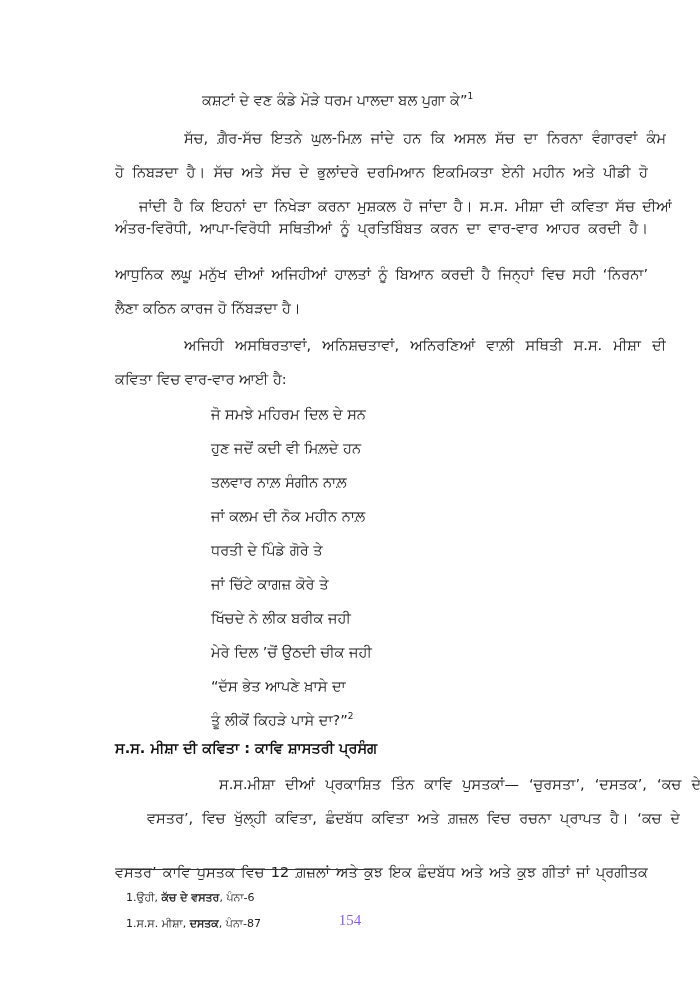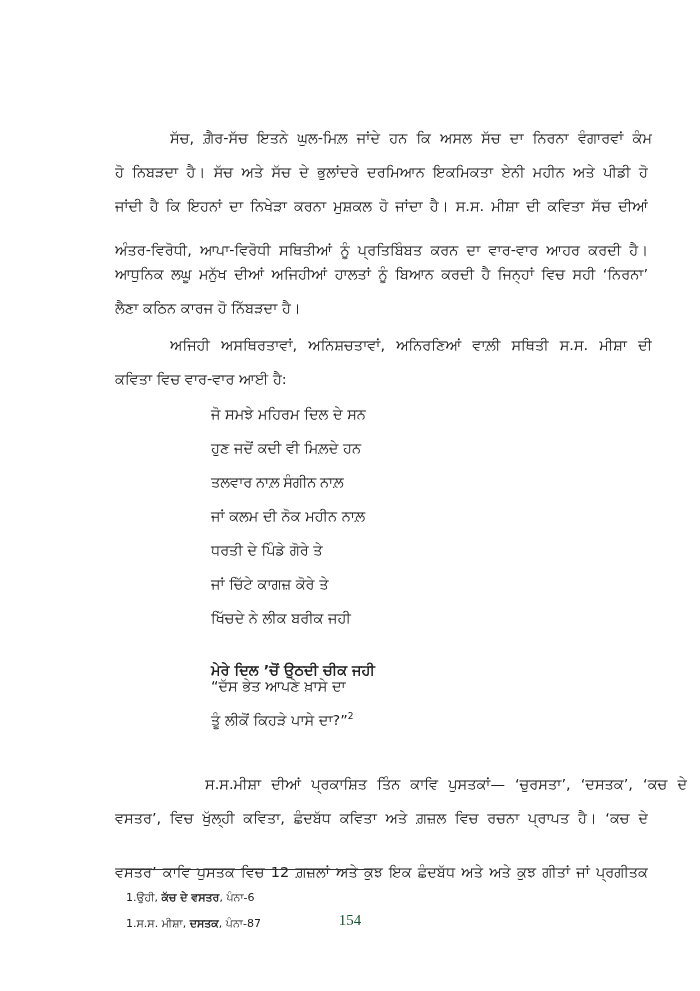--- a/index.html
+++ b/index.html
@@ -32,21 +32,21 @@
     .justify {
       left: 115px;
       width: 533px;
       text-align: justify;
       text-align-last: justify;
       white-space: normal;
       height: 20px;
       overflow: hidden;
     }
     .indent {
-      left: 170px;
+      left: 184px;
       width: 482px;
     }
     .last {
       text-align-last: left;
     }
     .poem {
       left: 211px;
     }
     .quote-line {
       left: 202px;
@@ -81,67 +81,71 @@
       font-weight: bold;
     }
     .page-number {
       position: absolute;
       left: 0;
       width: 700px;
       top: 912px;
       text-align: center;
       font-family: "Liberation Serif", serif;
       font-size: 15px;
-      color: #14532d;
+      color: #8b5cf6;
     }
     sup {
       font-size: 9px;
       vertical-align: super;
       line-height: 0;
     }
   </style>
 </head>
 <body>
 
 <div class="page">
 
+  <div class="line quote-line" style="top:90px;">
+    <span>ਕਸ਼ਟਾਂ ਦੇ ਵਣ ਕੰਡੇ ਮੋੜੇ ਧਰਮ ਪਾਲਦਾ ਬਲ ਪੁਗਾ ਕੇ”</span><sup>1</sup>
+  </div>
 
   <div>
     <div class="line justify indent" style="top:128px;">ਸੱਚ, ਗ਼ੈਰ-ਸੱਚ ਇਤਨੇ ਘੁਲ-ਮਿਲ਼ ਜਾਂਦੇ ਹਨ ਕਿ ਅਸਲ ਸੱਚ ਦਾ ਨਿਰਨਾ ਵੰਗਾਰਵਾਂ ਕੰਮ</div>
     <div class="line justify" style="top:162px;">ਹੋ ਨਿਬੜਦਾ ਹੈ। ਸੱਚ ਅਤੇ ਸੱਚ ਦੇ ਭੁਲਾਂਦਰੇ ਦਰਮਿਆਨ ਇਕਮਿਕਤਾ ਏਨੀ ਮਹੀਨ ਅਤੇ ਪੀਡੀ ਹੋ</div>
-    <div class="line justify" style="top:196px;">ਜਾਂਦੀ ਹੈ ਕਿ ਇਹਨਾਂ ਦਾ ਨਿਖੇੜਾ ਕਰਨਾ ਮੁਸ਼ਕਲ ਹੋ ਜਾਂਦਾ ਹੈ। ਸ.ਸ. ਮੀਸ਼ਾ ਦੀ ਕਵਿਤਾ ਸੱਚ ਦੀਆਂ</div>
-    <div class="line justify" style="top:240px;">ਅੰਤਰ-ਵਿਰੋਧੀ, ਆਪਾ-ਵਿਰੋਧੀ ਸਥਿਤੀਆਂ ਨੂੰ ਪ੍ਰਤਿਬਿੰਬਤ ਕਰਨ ਦਾ ਵਾਰ-ਵਾਰ ਆਹਰ ਕਰਦੀ ਹੈ।</div>
+    <div class="line justify" style="top:196px;margin-left:24px;">ਜਾਂਦੀ ਹੈ ਕਿ ਇਹਨਾਂ ਦਾ ਨਿਖੇੜਾ ਕਰਨਾ ਮੁਸ਼ਕਲ ਹੋ ਜਾਂਦਾ ਹੈ। ਸ.ਸ. ਮੀਸ਼ਾ ਦੀ ਕਵਿਤਾ ਸੱਚ ਦੀਆਂ</div>
+    <div class="line justify" style="top:218px;">ਅੰਤਰ-ਵਿਰੋਧੀ, ਆਪਾ-ਵਿਰੋਧੀ ਸਥਿਤੀਆਂ ਨੂੰ ਪ੍ਰਤਿਬਿੰਬਤ ਕਰਨ ਦਾ ਵਾਰ-ਵਾਰ ਆਹਰ ਕਰਦੀ ਹੈ।</div>
     <div class="line justify" style="top:264px;">ਆਧੁਨਿਕ ਲਘੂ ਮਨੁੱਖ ਦੀਆਂ ਅਜਿਹੀਆਂ ਹਾਲਤਾਂ ਨੂੰ ਬਿਆਨ ਕਰਦੀ ਹੈ ਜਿਨ੍ਹਾਂ ਵਿਚ ਸਹੀ ‘ਨਿਰਨਾ’</div>
     <div class="line justify last" style="top:298px;">ਲੈਣਾ ਕਠਿਨ ਕਾਰਜ ਹੋ ਨਿੱਬੜਦਾ ਹੈ।</div>
   </div>
 
   <div>
     <div class="line justify indent" style="top:335px;">ਅਜਿਹੀ ਅਸਥਿਰਤਾਵਾਂ, ਅਨਿਸ਼ਚਤਾਵਾਂ, ਅਨਿਰਣਿਆਂ ਵਾਲ਼ੀ ਸਥਿਤੀ ਸ.ਸ. ਮੀਸ਼ਾ ਦੀ</div>
     <div class="line justify last" style="top:369px;">ਕਵਿਤਾ ਵਿਚ ਵਾਰ-ਵਾਰ ਆਈ ਹੈ:</div>
   </div>
 
   <div>
     <div class="line poem" style="top:404px;">ਜੋ ਸਮਝੇ ਮਹਿਰਮ ਦਿਲ ਦੇ ਸਨ</div>
     <div class="line poem" style="top:438px;">ਹੁਣ ਜਦੋਂ ਕਦੀ ਵੀ ਮਿਲ਼ਦੇ ਹਨ</div>
-    <div class="line poem" style="top:472px;font-family:Liberation Serif, serif;">ਤਲਵਾਰ ਨਾਲ਼ ਸੰਗੀਨ ਨਾਲ਼</div>
+    <div class="line poem" style="top:472px;">ਤਲਵਾਰ ਨਾਲ਼ ਸੰਗੀਨ ਨਾਲ਼</div>
     <div class="line poem" style="top:506px;">ਜਾਂ ਕਲਮ ਦੀ ਨੋਕ ਮਹੀਨ ਨਾਲ਼</div>
     <div class="line poem" style="top:540px;">ਧਰਤੀ ਦੇ ਪਿੰਡੇ ਗੋਰੇ ਤੇ</div>
     <div class="line poem" style="top:574px;">ਜਾਂ ਚਿੱਟੇ ਕਾਗਜ਼ ਕੋਰੇ ਤੇ</div>
     <div class="line poem" style="top:608px;">ਖਿੱਚਦੇ ਨੇ ਲੀਕ ਬਰੀਕ ਜਹੀ</div>
-    <div class="line poem" style="top:660px;font-weight:bold;">ਮੇਰੇ ਦਿਲ ’ਚੋਂ ਉਠਦੀ ਚੀਕ ਜਹੀ</div>
+    <div class="line poem" style="top:642px;">ਮੇਰੇ ਦਿਲ ’ਚੋਂ ਉਠਦੀ ਚੀਕ ਜਹੀ</div>
     <div class="line poem" style="top:676px;">“ਦੱਸ ਭੇਤ ਆਪਣੇ ਖ਼ਾਸੇ ਦਾ</div>
     <div class="line poem" style="top:710px;">
       <span>ਤੂੰ ਲੀਕੋਂ ਕਿਹੜੇ ਪਾਸੇ ਦਾ?”</span><sup>2</sup>
     </div>
   </div>
 
+  <div class="heading">ਸ.ਸ. ਮੀਸ਼ਾ ਦੀ ਕਵਿਤਾ : ਕਾਵਿ ਸ਼ਾਸਤਰੀ ਪ੍ਰਸੰਗ</div>
 
   <div>
     <div class="line justify indent" style="top:774px;margin-left:35px;">ਸ.ਸ.ਮੀਸ਼ਾ ਦੀਆਂ ਪ੍ਰਕਾਸ਼ਿਤ ਤਿੰਨ ਕਾਵਿ ਪੁਸਤਕਾਂ— ‘ਚੁਰਸਤਾ’, ‘ਦਸਤਕ’, ‘ਕਚ ਦੇ</div>
-    <div class="line justify" style="top:808px;">ਵਸਤਰ’, ਵਿਚ ਖੁੱਲ੍ਹੀ ਕਵਿਤਾ, ਛੰਦਬੱਧ ਕਵਿਤਾ ਅਤੇ ਗ਼ਜ਼ਲ ਵਿਚ ਰਚਨਾ ਪ੍ਰਾਪਤ ਹੈ। ‘ਕਚ ਦੇ</div>
+    <div class="line justify" style="top:808px;margin-left:32px;">ਵਸਤਰ’, ਵਿਚ ਖੁੱਲ੍ਹੀ ਕਵਿਤਾ, ਛੰਦਬੱਧ ਕਵਿਤਾ ਅਤੇ ਗ਼ਜ਼ਲ ਵਿਚ ਰਚਨਾ ਪ੍ਰਾਪਤ ਹੈ। ‘ਕਚ ਦੇ</div>
     <div class="line justify" style="top:862px;">ਵਸਤਰ’ ਕਾਵਿ ਪੁਸਤਕ ਵਿਚ 12 ਗ਼ਜ਼ਲਾਂ ਅਤੇ ਕੁਝ ਇਕ ਛੰਦਬੱਧ ਅਤੇ ਅਤੇ ਕੁਝ ਗੀਤਾਂ ਜਾਂ ਪ੍ਰਗੀਤਕ</div>
   </div>
 
   <div class="footnote-rule"></div>
   <div class="footnote" style="top:874px;margin-top:43px;">
     <span>1.ਸ.ਸ. ਮੀਸ਼ਾ, </span><b>ਦਸਤਕ</b><span>, ਪੰਨਾ-87</span>
   </div>
   <div class="footnote" style="top:891px;">
     <span>1.ਉਹੀ, </span><b>ਕੱਚ ਦੇ ਵਸਤਰ</b><span>, ਪੰਨਾ-6</span>
   </div>

